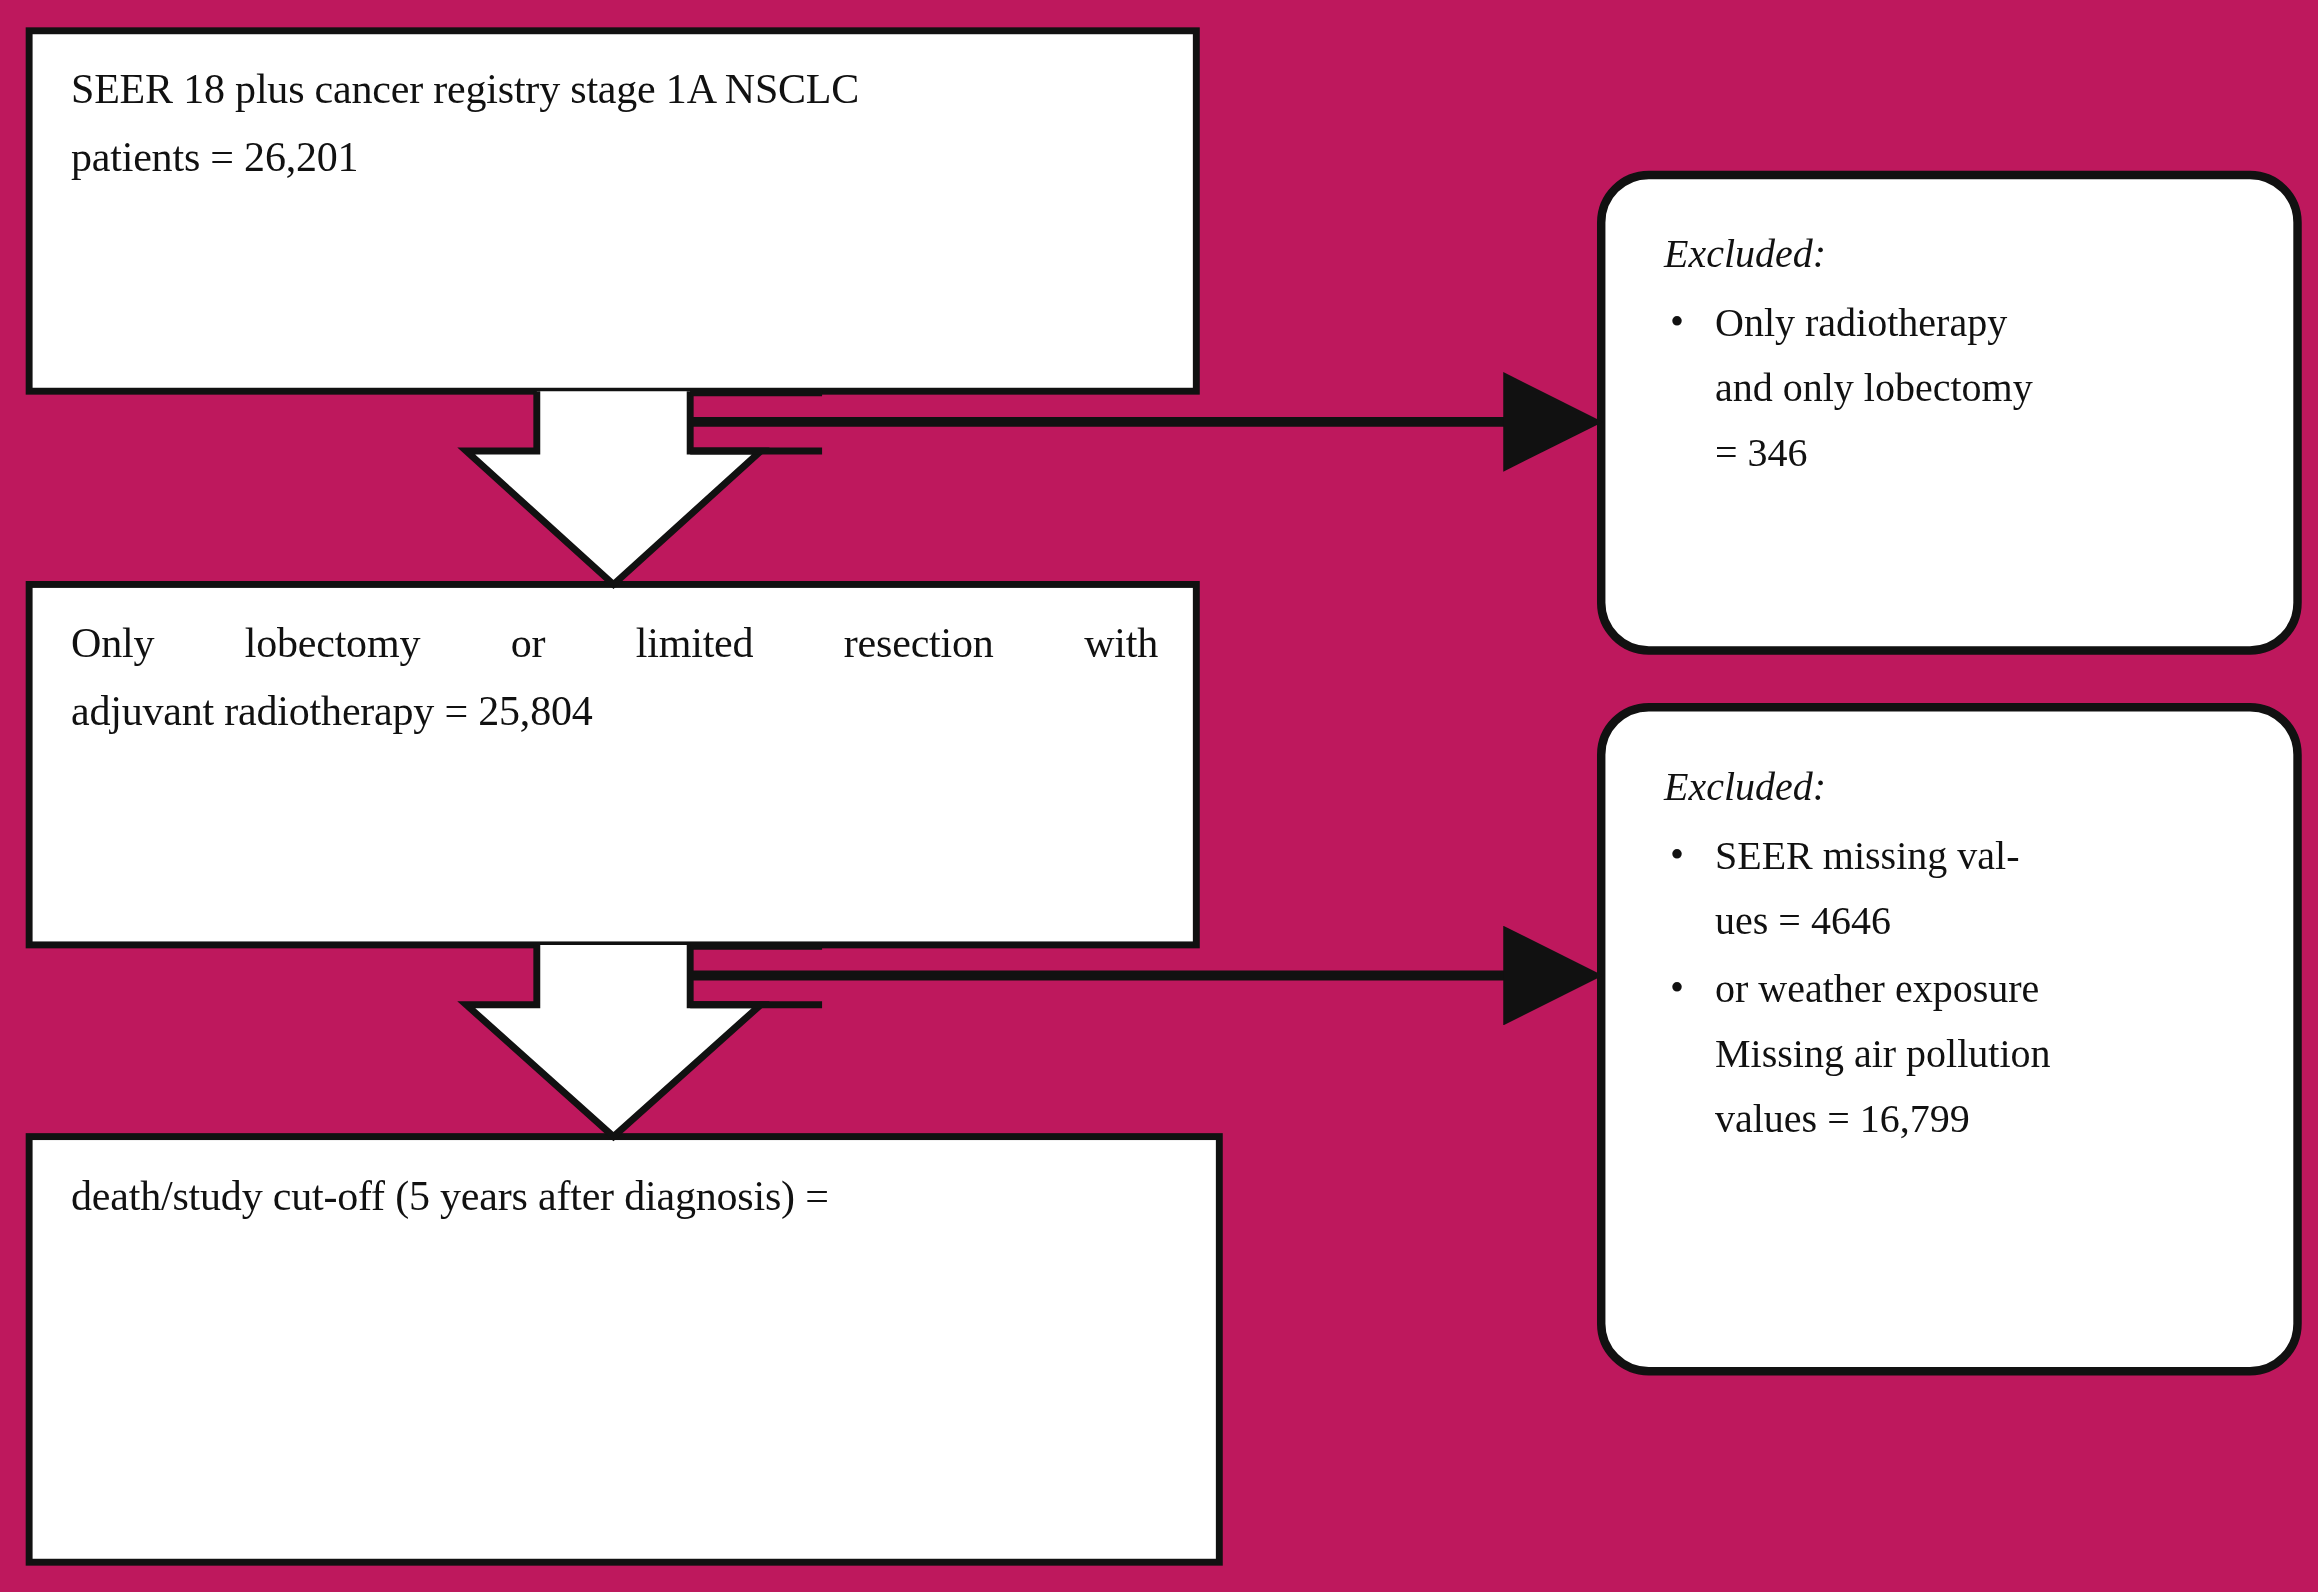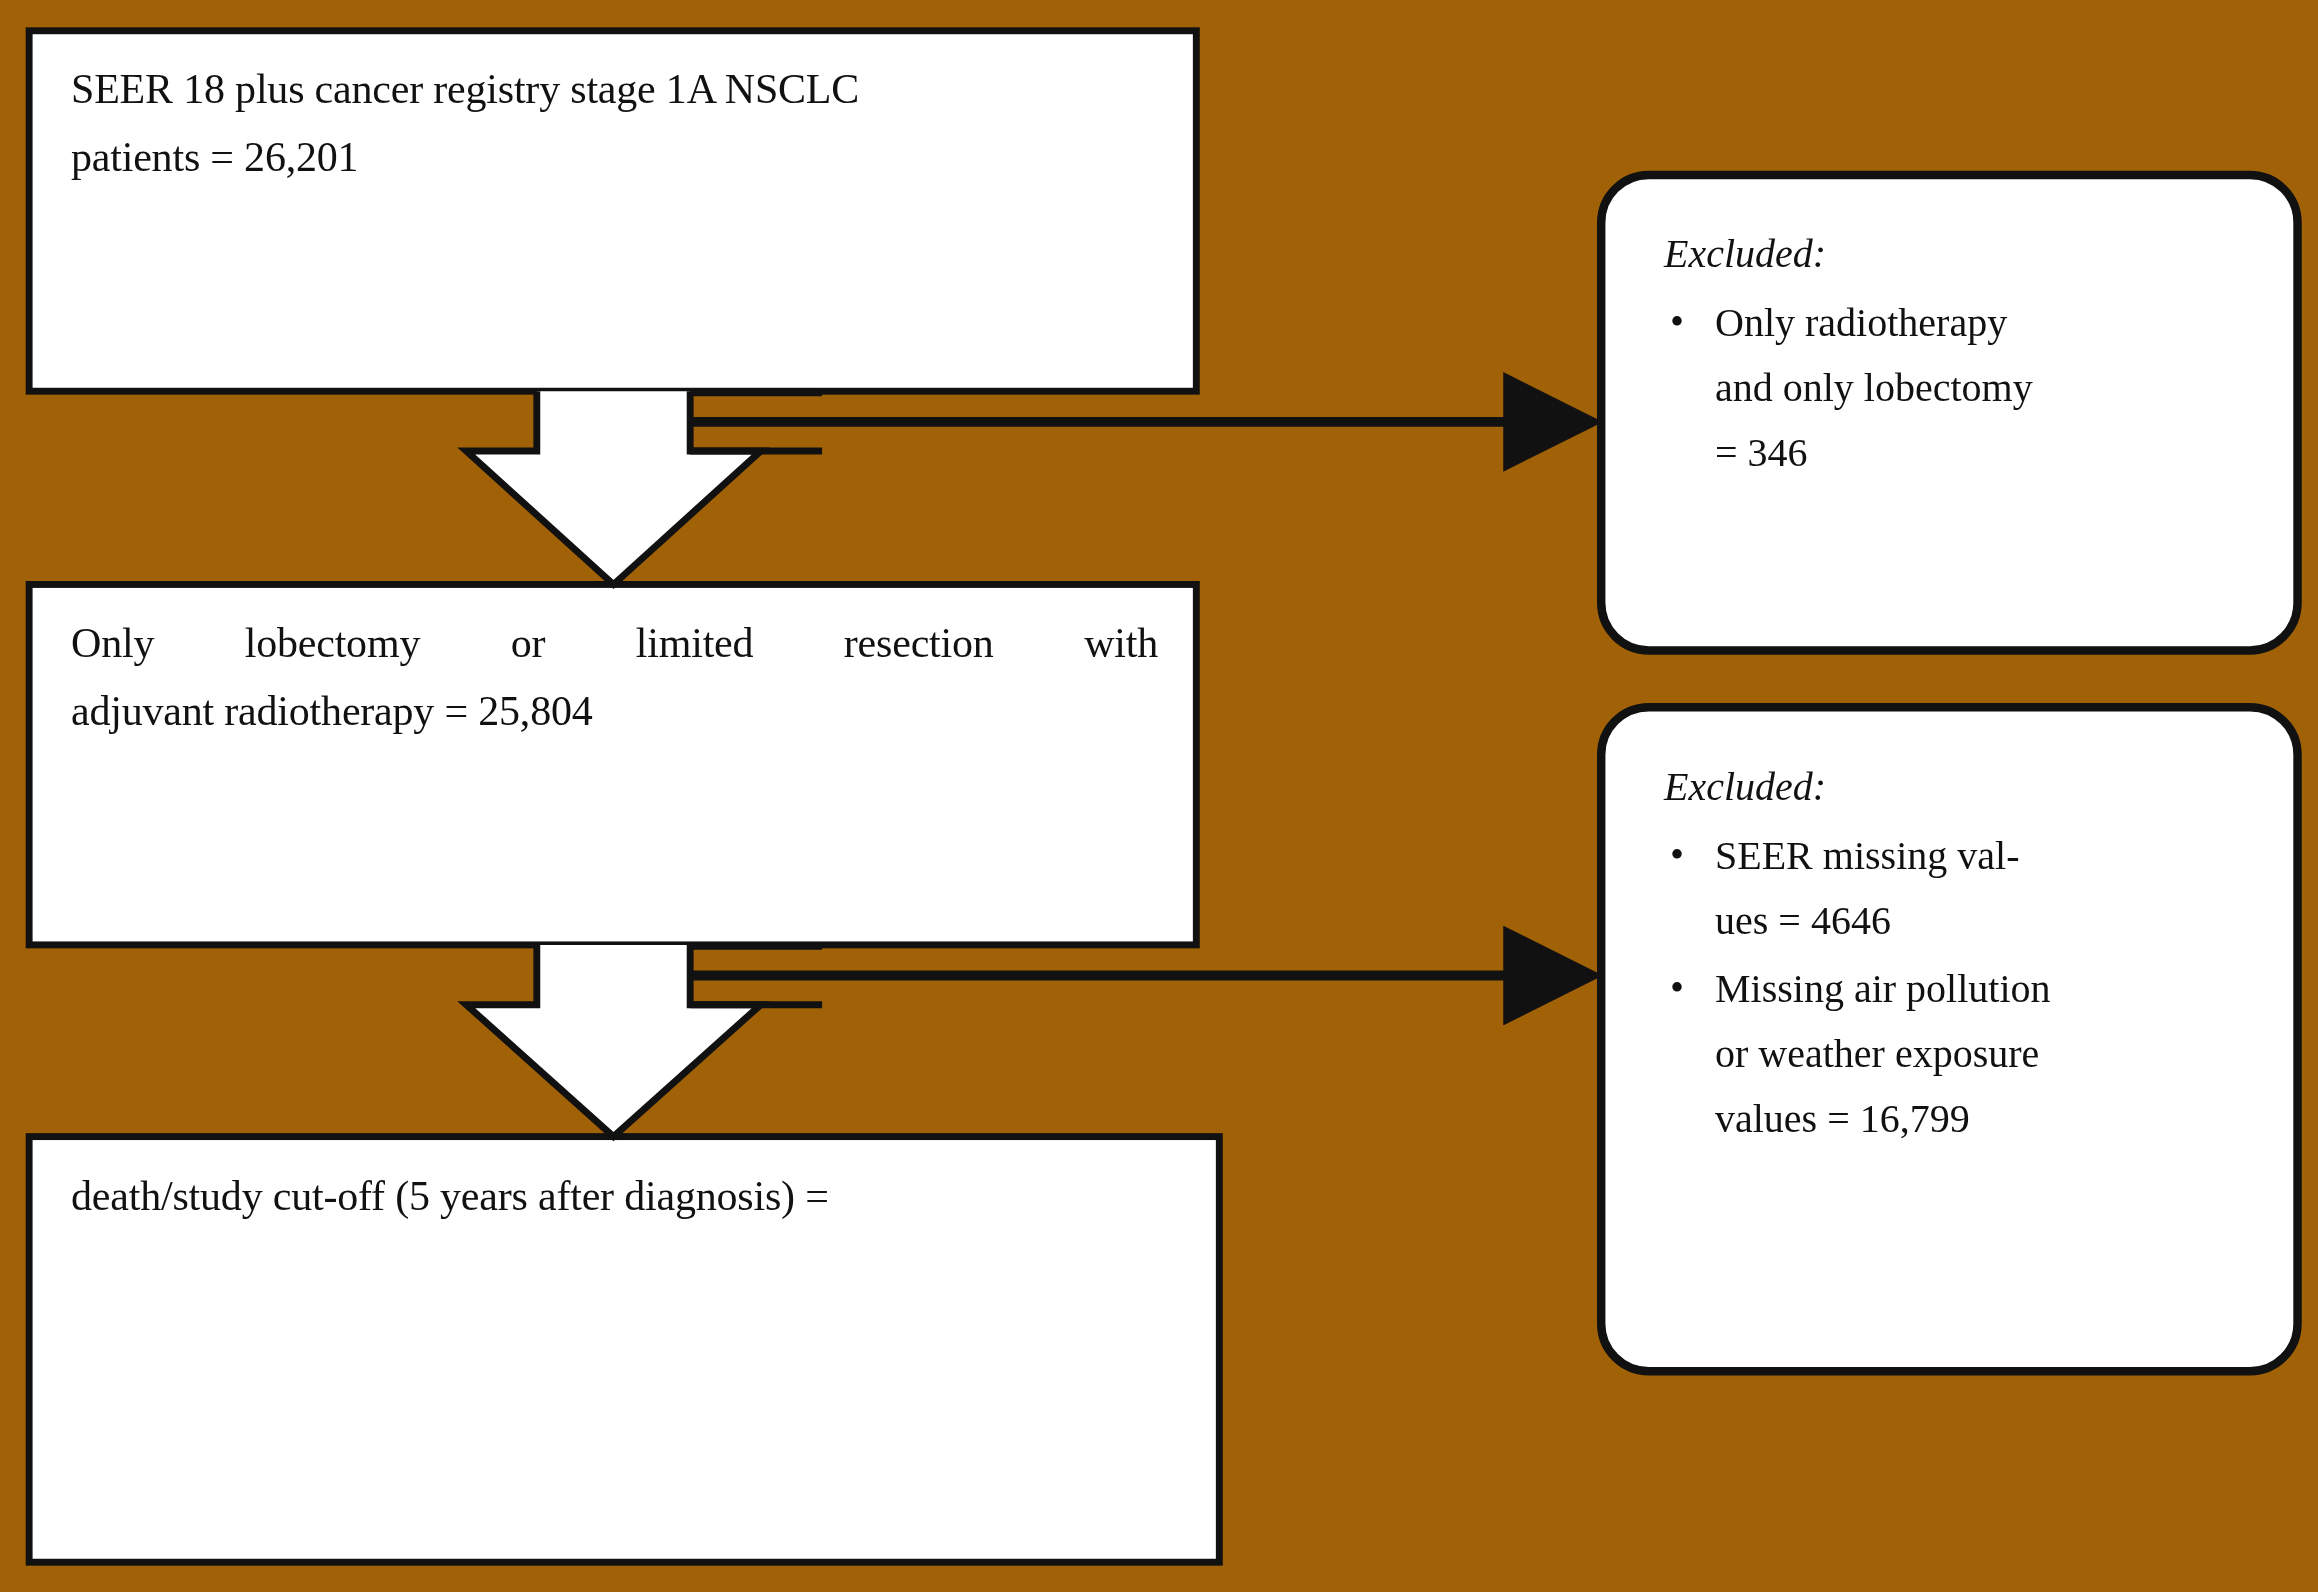--- a/index.html
+++ b/index.html
@@ -11,21 +11,21 @@
     width: 2319px;
     height: 1593px;
     font-family: "Liberation Serif", "DejaVu Serif", serif;
     color: #000000;
     overflow: hidden;
   }
   #flow-root {
     position: relative;
     width: 2319px;
     height: 1593px;
-    background: #a16207;
+    background: #be185d;
   }
   .flow-svg {
     position: absolute;
     left: 0;
     top: 0;
     width: 2319px;
     height: 1593px;
   }
   
   .node-text {
@@ -139,21 +139,21 @@
   </div>
 
   <div class="node-text excl-box-text" style="left:1664px; top:755px; width:621px;">
     <div class="excl-title">Excluded:</div>
     <ul class="excl-list">
       <li>
         <div>SEER missing val-</div>
         <div>ues = 4646</div>
       </li>
       <li>
+        <div>or weather exposure</div>
         <div>Missing air pollution</div>
-        <div>or weather exposure</div>
         <div>values = 16,799</div>
       </li>
     </ul>
   </div>
 
 </div>
 
 
 </body></html>

